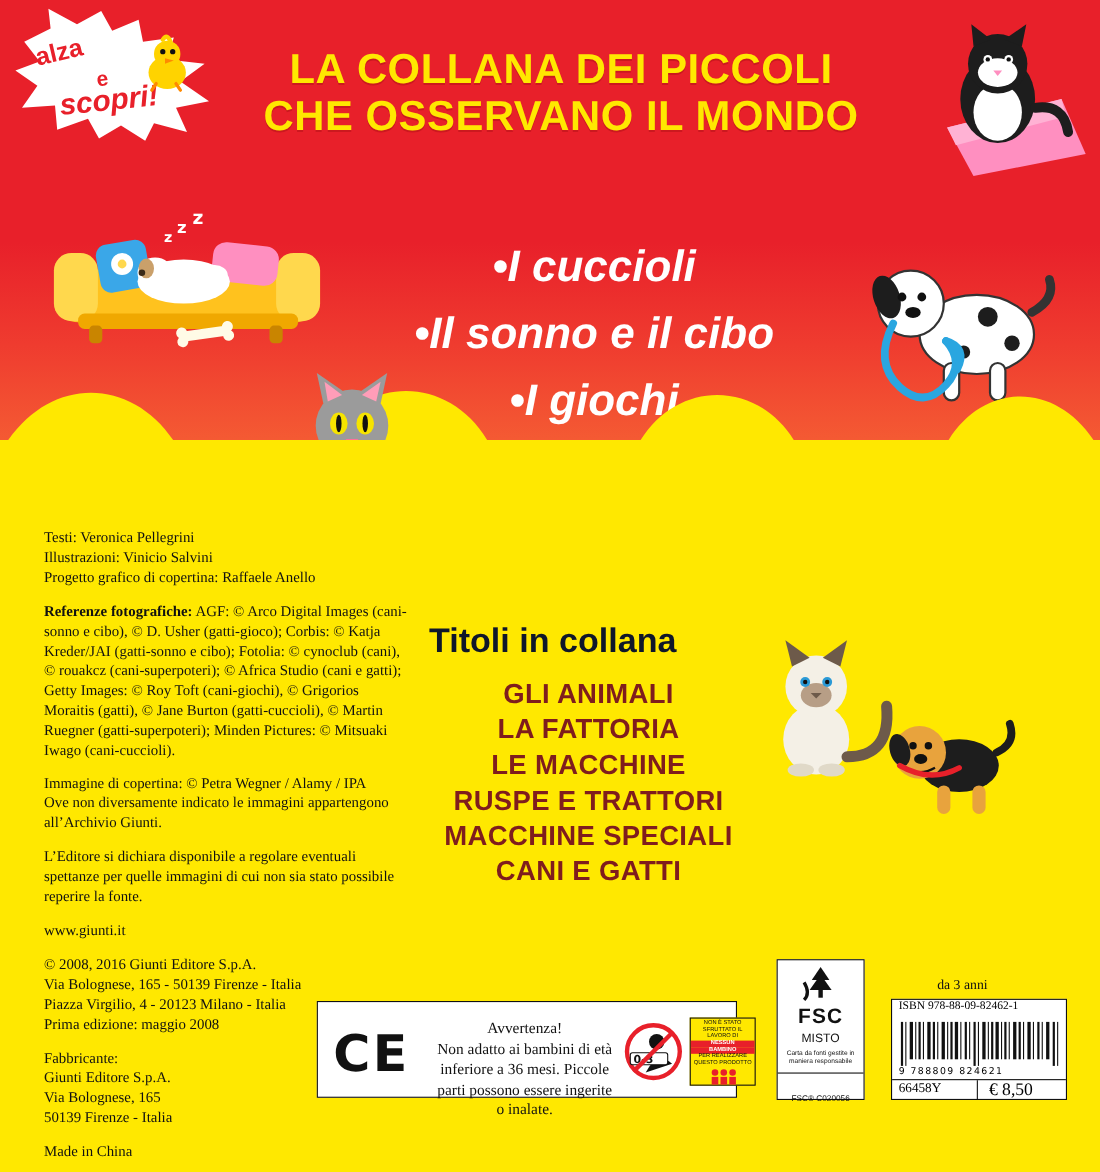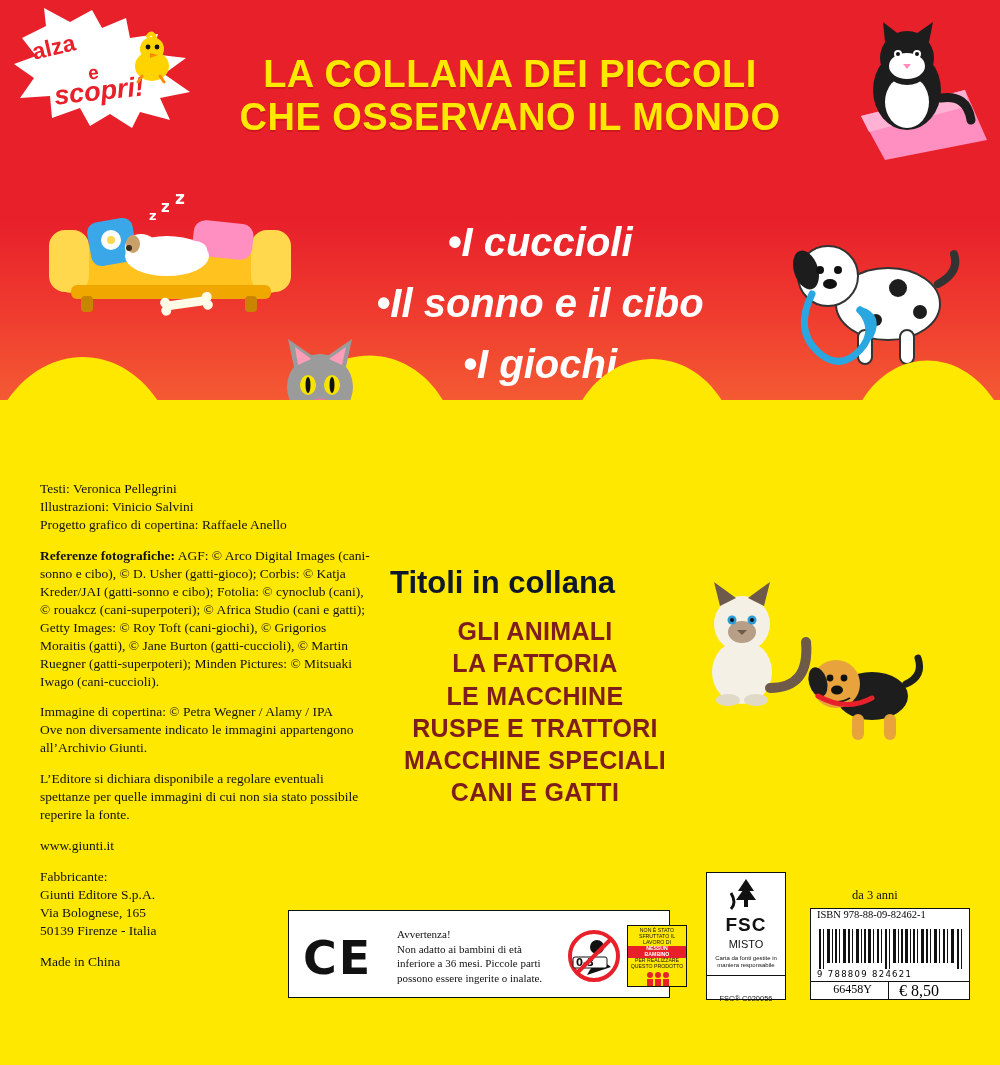--- a/index.html
+++ b/index.html
@@ -14,21 +14,21 @@
   #top-panel{
     position:absolute; left:0; top:0; width:1000px; height:400px;
     background:linear-gradient(180deg,#e8202a 0%, #e8202a 55%, #ef3b2f 78%, #f45a33 100%);
     overflow:hidden;
   }
   
   .wave-wrap{ position:absolute; left:0; top:300px; width:1000px; height:220px; }
   .wave-wrap svg{ display:block; }
 
   #headline{
-    position:absolute; left:170px; top:53px; width:680px; text-align:center;
+    position:absolute; left:170px; top:42px; width:680px; text-align:center;
     color:#ffe800; font-weight:bold; font-size:38px; line-height:1.12;
     letter-spacing:0.5px;
     text-shadow:0 2px 0 rgba(120,0,0,.25);
   }
   #subhead{
     position:absolute; left:150px; top:148px; width:720px; text-align:center;
     color:#ffffff; font-size:30px; font-weight:bold; font-style:italic;
     letter-spacing:0.3px;
   }
   #bullets{
@@ -83,21 +83,21 @@
   #ce-box{
     position:absolute; left:288px; top:910px; width:382px; height:88px;
     background:#ffffff; border:1px solid #111;
   }
   #ce-mark{
     position:absolute; left:14px; top:20px; font-size:46px; font-weight:bold;
     letter-spacing:2px; color:#111; font-family:"DejaVu Sans", sans-serif;
   }
   #ce-text{
     position:absolute; left:108px; top:16px; width:160px;
-    font-family:"Liberation Serif", serif; font-size:11px; line-height:1.33; color:#111;
+    font-family:"Liberation Serif", serif; font-size:14px; line-height:1.33; color:#111;text-align:center;
   }
   #ce-text .warn{ font-weight:normal; }
   #age-sign{
     position:absolute; left:278px; top:18px; width:54px; height:54px;
   }
   #tox-label{
     position:absolute; left:338px; top:14px; width:60px; height:62px;
     border:1px solid #111; background:#ffe800;
     font-size:5.2px; text-align:center; color:#111; line-height:1.15;
     font-family:"Liberation Sans", sans-serif; padding-top:2px;
@@ -129,21 +129,21 @@
   }
   #barcode{ position:absolute; left:6px; top:20px; width:148px; height:40px; }
   #barcode-digits{
     position:absolute; left:6px; top:60px; width:148px; font-size:8.5px;
     font-family:"DejaVu Sans", sans-serif; letter-spacing:1.3px;
   }
   #price-row{
     position:absolute; left:0px; top:72px; width:158px; height:19px;
     border-top:1px solid #111; display:flex;
   }
-  #price-row .code{ width:78px; border-right:1px solid #111; font-family:"Liberation Serif",serif; font-size:12px; padding-left:6px;text-align:center; }
+  #price-row .code{ width:78px; border-right:1px solid #111; font-family:"Liberation Serif",serif; font-size:12px; padding-left:6px; }
   #price-row .price{ flex:1; font-family:"Liberation Serif",serif; font-size:16px; padding-left:10px; }
 
   svg{ overflow:visible; }
 </style>
 </head>
 <body>
 
 <div id="top-panel">
 
   <div id="headline">
@@ -293,20 +293,24 @@
 
   <p>
     <b>Referenze fotografiche:</b>
     <span>AGF: © Arco Digital Images (cani-sonno e cibo), © D. Usher (gatti-gioco); Corbis: © Katja Kreder/JAI (gatti-sonno e cibo); Fotolia: © cynoclub (cani), © rouakcz (cani-superpoteri); © Africa Studio (cani e gatti); Getty Images: © Roy Toft (cani-giochi), © Grigorios Moraitis (gatti), © Jane Burton (gatti-cuccioli), © Martin Ruegner (gatti-superpoteri); Minden Pictures: © Mitsuaki Iwago (cani-cuccioli).</span>
   </p>
 
   <p style="white-space:pre-line">Immagine di copertina: © Petra Wegner / Alamy / IPA
 Ove non diversamente indicato le immagini appartengono all’Archivio Giunti.</p>
   <p>L’Editore si dichiara disponibile a regolare eventuali spettanze per quelle immagini di cui non sia stato possibile reperire la fonte.</p>
   <p>www.giunti.it</p>
+  <p style="white-space:pre-line">© 2008, 2016 Giunti Editore S.p.A.
+Via Bolognese, 165 - 50139 Firenze - Italia
+Piazza Virgilio, 4 - 20123 Milano - Italia
+Prima edizione: maggio 2008</p>
   <p style="white-space:pre-line">Fabbricante:
 Giunti Editore S.p.A.
 Via Bolognese, 165
 50139 Firenze - Italia</p>
   <p>Made in China</p>
 </div>
 
 <div id="collana-title">Titoli in collana</div>
 <div id="collana-list">
   <div>GLI ANIMALI</div>

